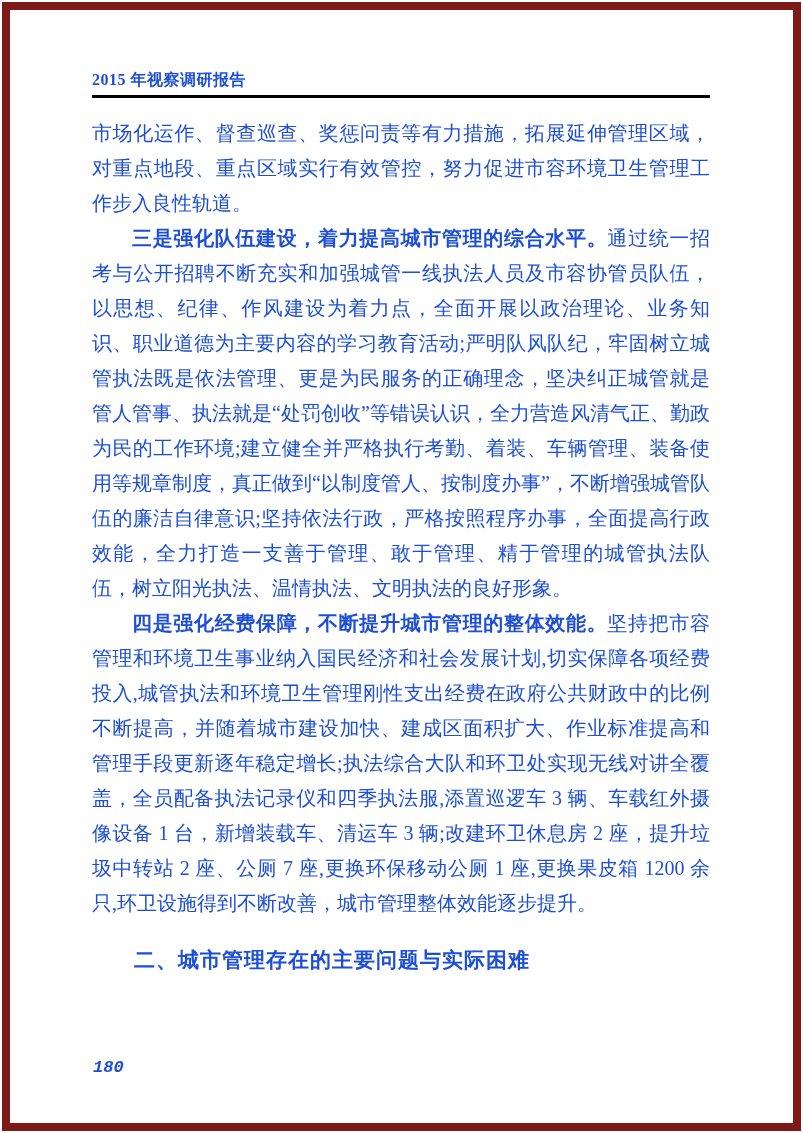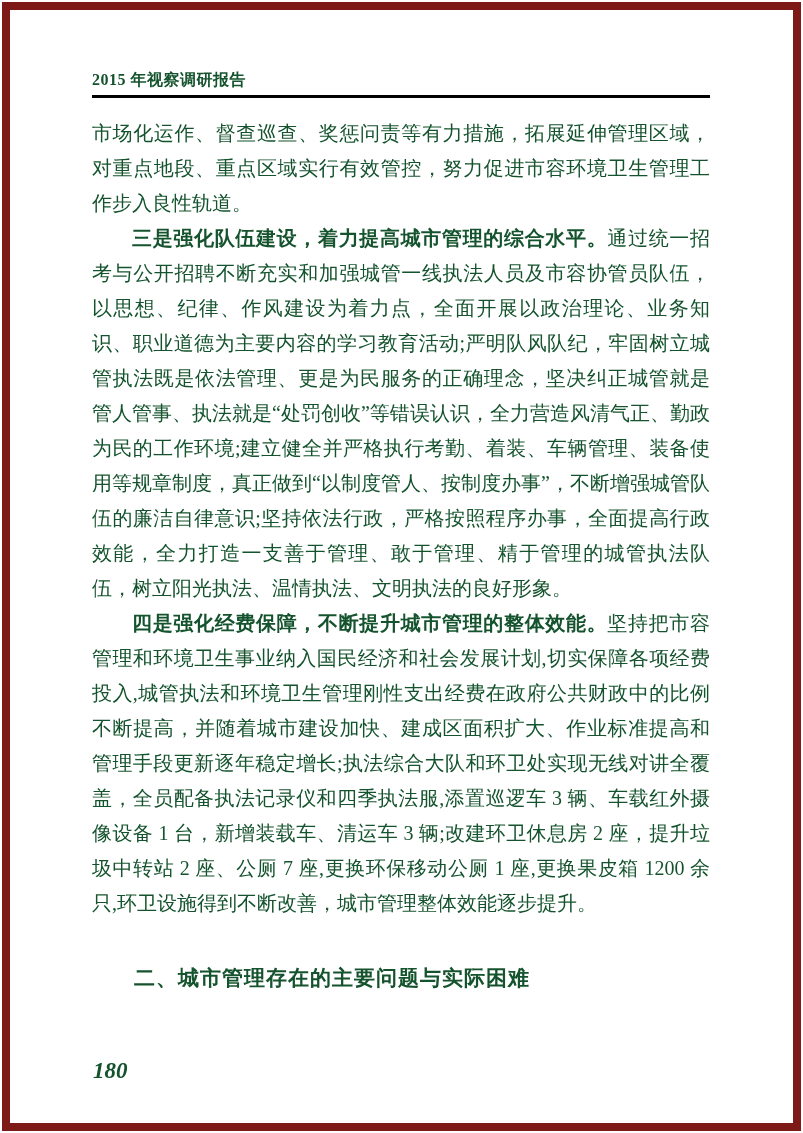--- a/index.html
+++ b/index.html
@@ -3,21 +3,21 @@
 <meta charset="utf-8">
 <style>
   html, body { margin: 0; padding: 0; background: #ffffff; }
   .page {
     position: relative;
     width: 803px;
     height: 1133px;
     background: #ffffff;
     overflow: hidden;
     font-family: "Liberation Serif", "DejaVu Serif", serif;
-    color: #14532d;
+    color: #1d4ed8;
   }
   .border-frame {
     position: absolute;
     inset: 2px;
     border: 8px solid #7d1a17;
     pointer-events: none;
   }
   .content {
     position: absolute;
     left: 92px;
@@ -43,39 +43,39 @@
     text-align: justify;
     text-align-last: left;
   }
   .body-text p {
     margin: 0;
     padding: 0;
   }
   .indent { text-indent: 2em; }
   .lead { font-weight: bold; margin-top: 21px; }
   .section-heading {
-    margin-top: 42px;
+    margin-top: 24px;
     font-family: Liberation Sans, sans-serif;
     font-weight: bold;
     font-size: 21px;
     line-height: 30px;
     text-indent: 2em;
     letter-spacing: 1px;
   }
   .last-para {
     margin-top: 14px !important;
   }
   .page-number {
     position: absolute;
     left: 93px;
     top: 1058px;
-    font-size: 23px;
+    font-size: 17px;
     font-weight: bold;
     font-style: italic;
-    font-family: Liberation Serif, serif;
+    font-family: Liberation Mono, monospace;
   }
 </style>
 </head>
 <body>
 
 <div class="page">
   <div class="border-frame"></div>
 
   <div class="content">
     <div class="header-title">2015 年视察调研报告</div>

